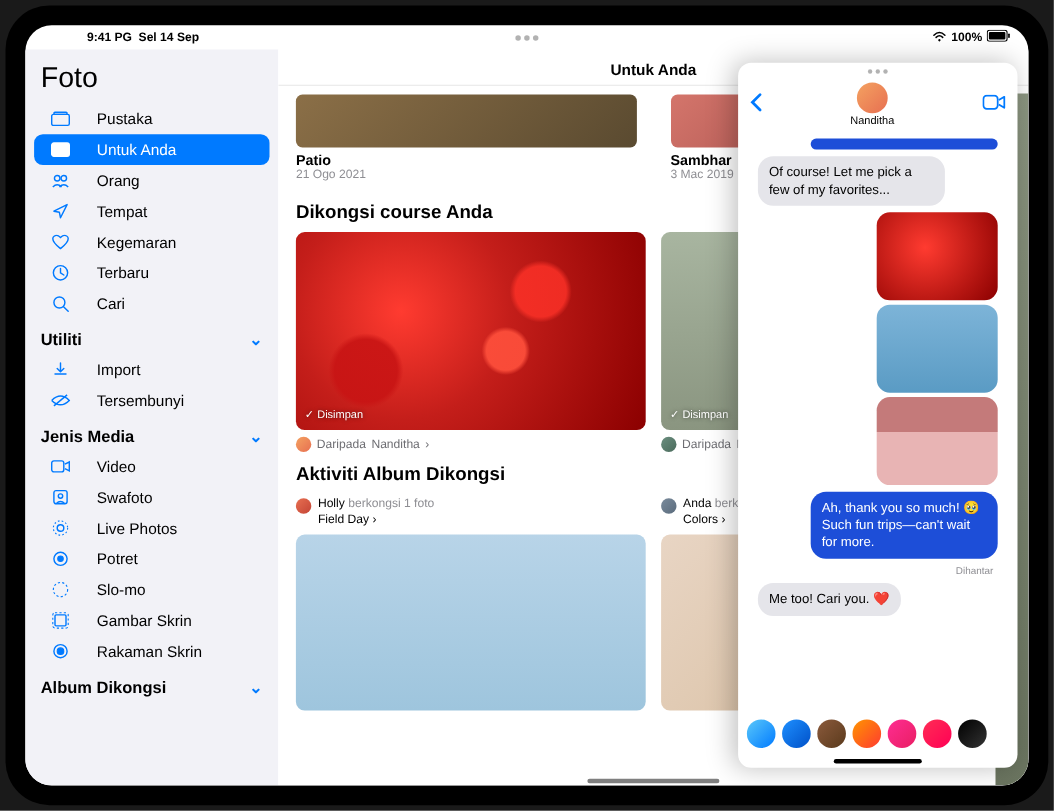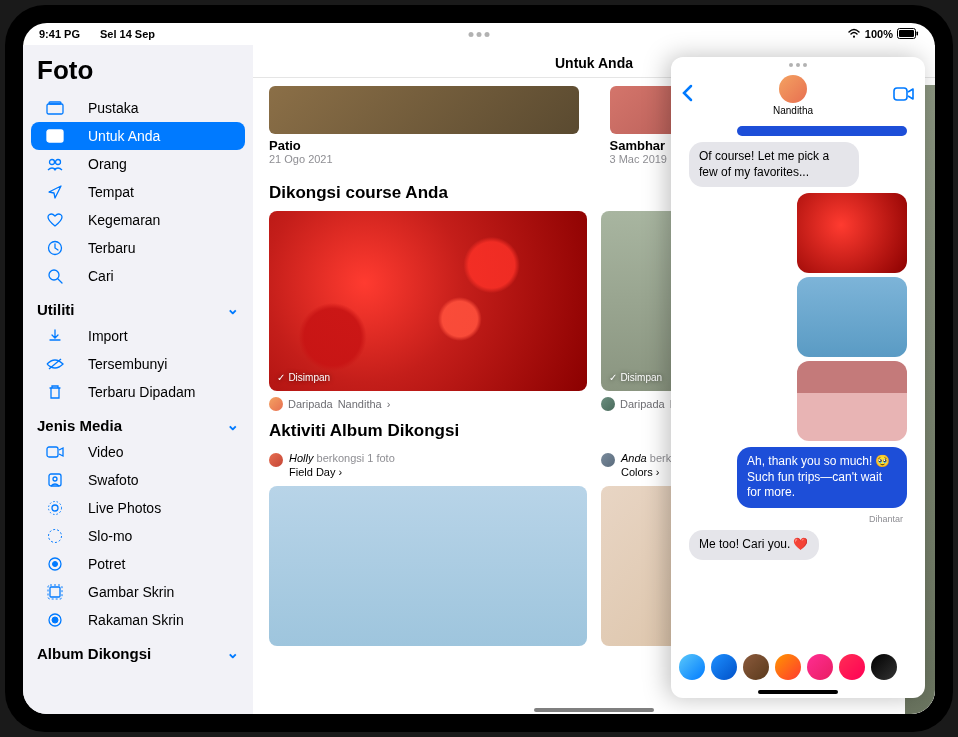--- a/index.html
+++ b/index.html
@@ -2,34 +2,34 @@
 <html><head>
 <meta charset="utf-8">
 <style>
 * { margin: 0; padding: 0; box-sizing: border-box; font-family: -apple-system, BlinkMacSystemFont, "Helvetica Neue", sans-serif; }
 body { background: #1a1a1a; width: 958px; height: 737px; display: flex; align-items: center; justify-content: center; }
 .ipad-frame { width: 948px; height: 727px; background: #000; border-radius: 40px; padding: 18px; position: relative; }
 .screen { width: 100%; height: 100%; background: #fff; border-radius: 24px; overflow: hidden; position: relative; display: flex; flex-direction: column; }
 
 
 .status-bar { height: 22px; display: flex; align-items: center; justify-content: space-between; padding: 0 16px; font-size: 11px; font-weight: 600; color: #fff; position: absolute; top: 0; left: 0; right: 0; z-index: 100; }
-.status-bar .left { display: flex; gap: 20px; color: #000; }
+.status-bar .left { display: flex; gap: 6px; color: #000; margin-left: 40px; }
 .status-bar .center { position: absolute; left: 50%; transform: translateX(-50%); display: flex; gap: 3px; }
 .status-bar .center .dot { width: 5px; height: 5px; background: rgba(0,0,0,0.3); border-radius: 50%; }
 .status-bar .right { display: flex; align-items: center; gap: 4px; color: #000; }
 
 
 .app-body { display: flex; flex: 1; height: 100%; padding-top: 22px; }
 
 
 .sidebar { width: 230px; background: #f2f2f7; display: flex; flex-direction: column; padding: 8px 0; overflow-y: auto; }
 .sidebar-header { display: flex; align-items: center; justify-content: space-between; padding: 6px 14px; }
 .sidebar-toggle { color: #007aff; }
 .sidebar-edit { color: #007aff; font-size: 14px; }
-.sidebar-title { font-size: 26px; font-weight: 700; padding: 2px 14px 8px; }
+.sidebar-title { font-size: 26px; font-weight: 400; padding: 2px 14px 8px; }
 .sidebar-item { display: flex; align-items: center; gap: 23px; padding: 6px 14px; font-size: 14px; color: #000; cursor: pointer; border-radius: 8px; margin: 0 8px; }
 .sidebar-item.selected { background: #007aff; color: #fff; }
 .sidebar-item.selected .sb-icon svg { stroke: #fff; fill: #fff; }
 .sb-icon { width: 20px; display: flex; align-items: center; justify-content: center; }
 .sb-icon svg { stroke: #007aff; }
 .sidebar-section { display: flex; align-items: center; justify-content: space-between; padding: 10px 14px 4px; font-size: 15px; font-weight: 600; }
 .chev { color: #007aff; }
 
 
 .main { flex: 1; background: #fff; overflow: hidden; position: relative; }
@@ -51,21 +51,21 @@
 .umbrella::after { content:''; width:90px; height:70px; background: radial-gradient(ellipse at 50% 30%, #d32f2f 48%, transparent 50%); border-radius: 50% 50% 0 0; }
 .saved-badge { position: absolute; bottom: 8px; left: 8px; color: #fff; font-size: 10px; font-weight: 500; display: flex; align-items: center; gap: 3px; text-shadow: 0 0 4px rgba(0,0,0,0.6); }
 .from-row { display: flex; align-items: center; gap: 5px; margin-top: 6px; font-size: 11px; color: #6e6e73; }
 .avatar-tiny { width: 14px; height: 14px; border-radius: 50%; background: linear-gradient(135deg,#f4a261,#e76f51); }
 
 .activity-row { display: flex; gap: 14px; margin-top: 10px; }
 .activity-card { flex: 1; }
 .activity-head { display: flex; gap: 6px; align-items: flex-start; margin-bottom: 6px; }
 .activity-head .avatar-tiny { margin-top: 2px; }
 .activity-head .text { font-size: 11px; line-height: 1.3; }
-.activity-head .who { color: #000; font-weight: 500; font-style: italic; }
+.activity-head .who { color: #000; font-weight: 500; }
 .activity-head .what { color: #8e8e93; }
 .activity-head .album { color: #000; }
 .activity-img { width: 100%; height: 160px; border-radius: 8px; }
 .girl { background: linear-gradient(180deg,#b8d4e8 0%,#9ec5dd 100%); }
 .hand { background: linear-gradient(135deg,#e8d5c4,#d4b896); }
 
 
 .slide-over { position: absolute; right: 10px; top: 34px; bottom: 16px; width: 254px; background: #fff; border-radius: 12px; box-shadow: -4px 0 24px rgba(0,0,0,0.25); display: flex; flex-direction: column; overflow: hidden; z-index: 50; }
 .so-pill { position: absolute; top: 6px; left: 50%; transform: translateX(-50%); display: flex; gap: 3px; }
 .so-pill .d { width: 4px; height: 4px; background: rgba(0,0,0,0.3); border-radius: 50%; }
@@ -208,28 +208,20 @@
           </div>
       <div class="sidebar-item">
             <span class="sb-icon">
               <svg width="18" height="12" viewBox="0 0 18 12" fill="none">
                 <path d="M1 6 Q9 -2 17 6 Q9 14 1 6" stroke="#007aff" stroke-width="1.3"></path>
                 <line x1="3" y1="11" x2="15" y2="1" stroke="#007aff" stroke-width="1.3"></line>
               </svg>
             </span>
             <span>Tersembunyi</span>
           </div>
-      <div class="sidebar-item">
-            <span class="sb-icon">
-              <svg width="14" height="16" viewBox="0 0 14 16" fill="none">
-                <path d="M2 4 L12 4 M4 4 L4 2 L10 2 L10 4 M3 4 L3 14 L11 14 L11 4" stroke="#007aff" stroke-width="1.3" stroke-linecap="round"></path>
-              </svg>
-            </span>
-            <span>Terbaru Dipadam</span>
-          </div>
 
       <div class="sidebar-section">
             <span>Jenis Media</span>
             <span class="chev">⌄</span>
           </div>
       <div class="sidebar-item">
             <span class="sb-icon">
               <svg width="18" height="12" viewBox="0 0 18 12" fill="none">
                 <rect x="1" y="1" width="11" height="10" rx="2" stroke="#007aff" stroke-width="1.3"></rect>
                 <path d="M13 4 L17 2 L17 10 L13 8" stroke="#007aff" stroke-width="1.3"></path>
@@ -252,33 +244,33 @@
               <svg width="16" height="16" viewBox="0 0 16 16" fill="none">
                 <circle cx="8" cy="8" r="3" stroke="#007aff" stroke-width="1.3"></circle>
                 <circle cx="8" cy="8" r="6.5" stroke="#007aff" stroke-width="1" stroke-dasharray="1.5 2"></circle>
               </svg>
             </span>
             <span>Live Photos</span>
           </div>
       <div class="sidebar-item">
             <span class="sb-icon">
               <svg width="16" height="16" viewBox="0 0 16 16" fill="none">
-                <circle cx="8" cy="8" r="6.5" stroke="#007aff" stroke-width="1" stroke-dasharray="2 2"></circle>
-              </svg>
-            </span>
-            <span>Slo-mo</span>
-          </div>
-      <div class="sidebar-item">
-            <span class="sb-icon">
-              <svg width="16" height="16" viewBox="0 0 16 16" fill="none">
                 <circle cx="8" cy="8" r="6" stroke="#007aff" stroke-width="1.3"></circle>
                 <circle cx="8" cy="8" r="2.5" fill="#007aff"></circle>
               </svg>
             </span>
             <span>Potret</span>
+          </div>
+      <div class="sidebar-item">
+            <span class="sb-icon">
+              <svg width="16" height="16" viewBox="0 0 16 16" fill="none">
+                <circle cx="8" cy="8" r="6.5" stroke="#007aff" stroke-width="1" stroke-dasharray="2 2"></circle>
+              </svg>
+            </span>
+            <span>Slo-mo</span>
           </div>
       <div class="sidebar-item">
             <span class="sb-icon">
               <svg width="16" height="16" viewBox="0 0 16 16" fill="none">
                 <rect x="3" y="3" width="10" height="10" rx="1" stroke="#007aff" stroke-width="1.3"></rect>
                 <rect x="1" y="1" width="14" height="14" rx="2" stroke="#007aff" stroke-width="1" stroke-dasharray="2 2"></rect>
               </svg>
             </span>
             <span>Gambar Skrin</span>
           </div>

